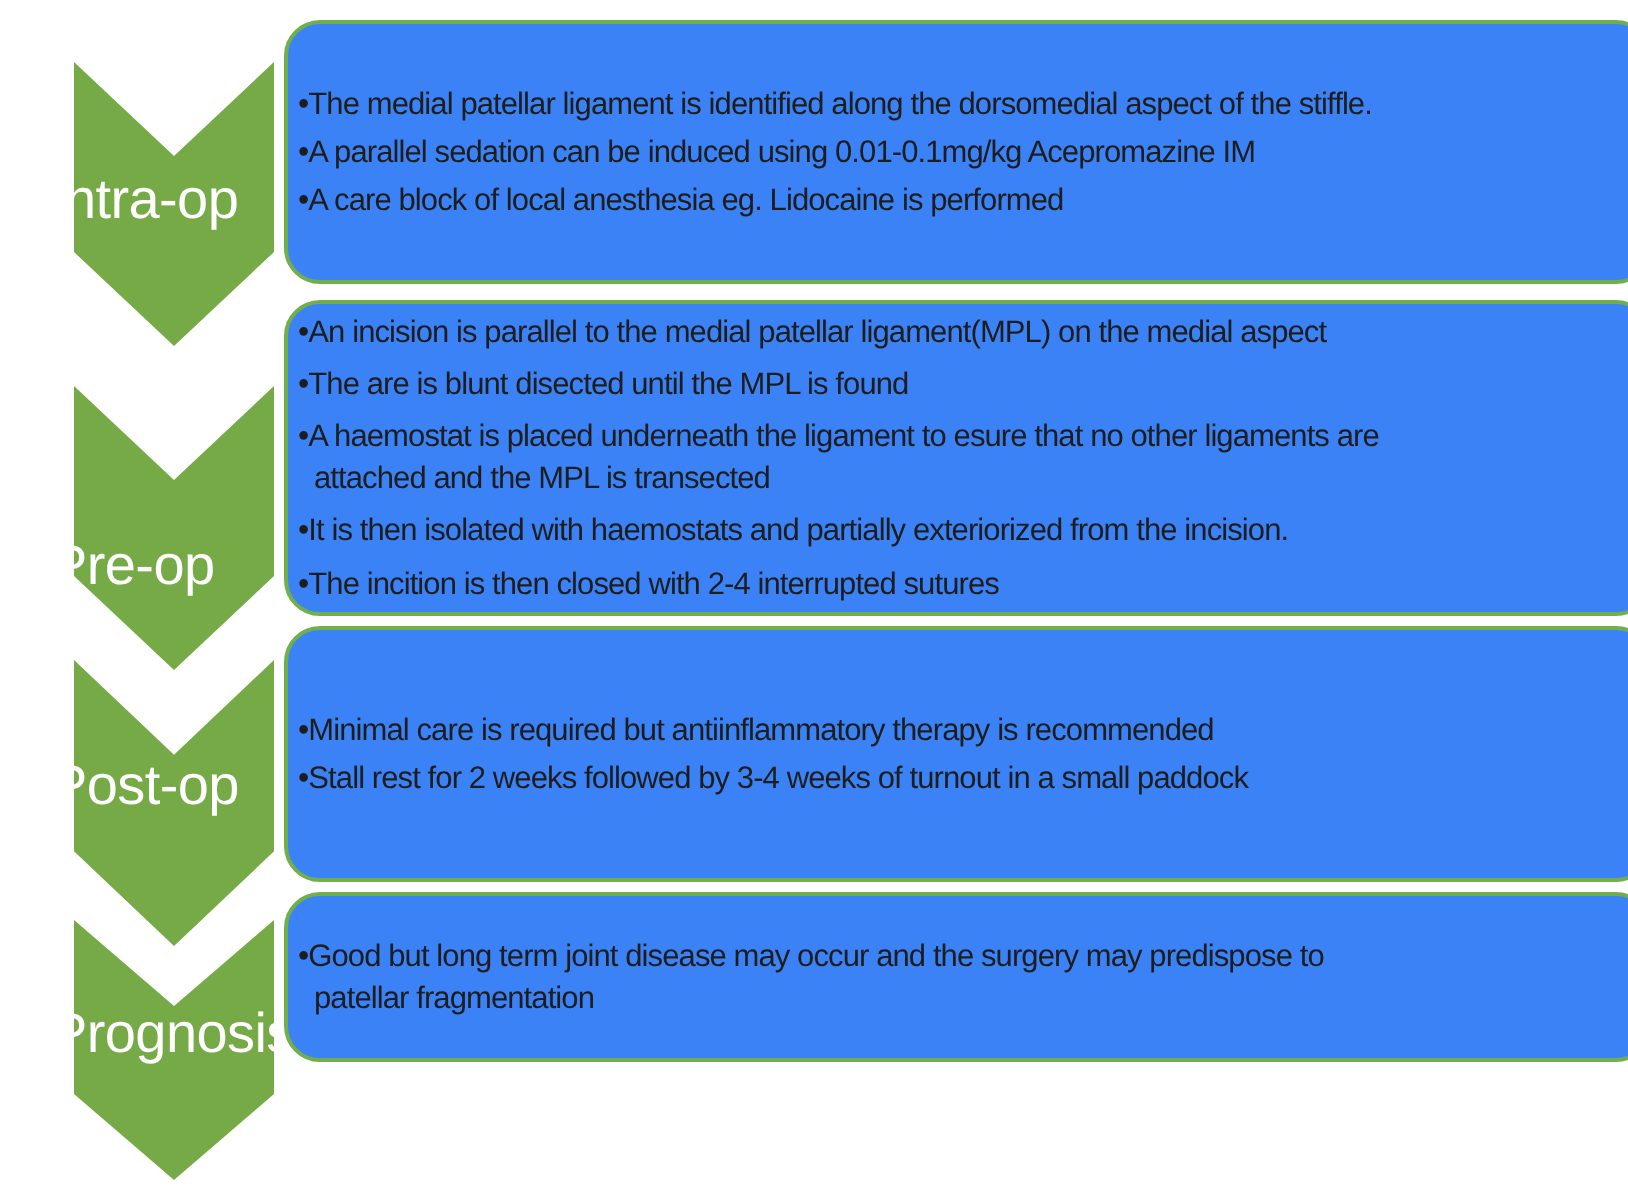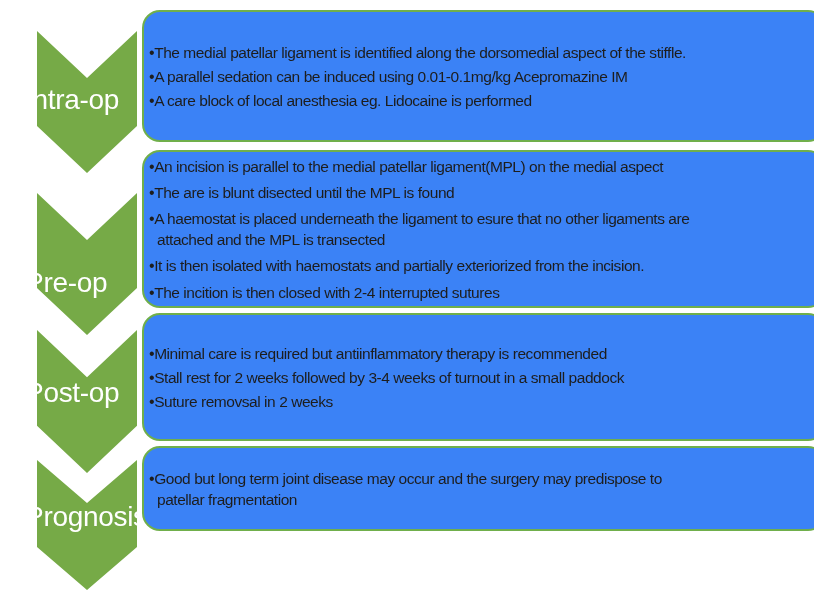--- a/index.html
+++ b/index.html
@@ -81,21 +81,20 @@
     <div class="bullet"><span class="dot">•</span><span class="btext">The incition is then closed with 2-4 interrupted sutures</span></div>
   </div>
 
   <svg id="chev-2" class="chevron" viewBox="0 0 100 142" preserveAspectRatio="none">
     <polygon points="0,0 50,47 100,0 100,95 50,142 0,95" fill="#76aa47"></polygon>
   </svg>
   <div id="label-2" class="stage-label">Post-op</div>
   <div id="box-2" class="box">
     <div class="bullet"><span class="dot">•</span><span class="btext">Minimal care is required but antiinflammatory therapy is recommended</span></div>
     <div class="bullet"><span class="dot">•</span><span class="btext">Stall rest for 2 weeks followed by 3-4 weeks of turnout in a small paddock</span></div>
-    <div class="bullet"><span class="dot">•</span><span class="btext">Suture removsal in 2 weeks</span></div>
   </div>
 
   <svg id="chev-3" class="chevron" viewBox="0 0 100 142" preserveAspectRatio="none">
     <polygon points="0,0 50,47 100,0 100,95 50,142 0,95" fill="#76aa47"></polygon>
   </svg>
   <div id="label-3" class="stage-label">Prognosis</div>
   <div id="box-3" class="box">
     <div class="bullet"><span class="dot">•</span><span class="btext">Good but long term joint disease may occur and the surgery may predispose to
 patellar fragmentation</span></div>
   </div>

